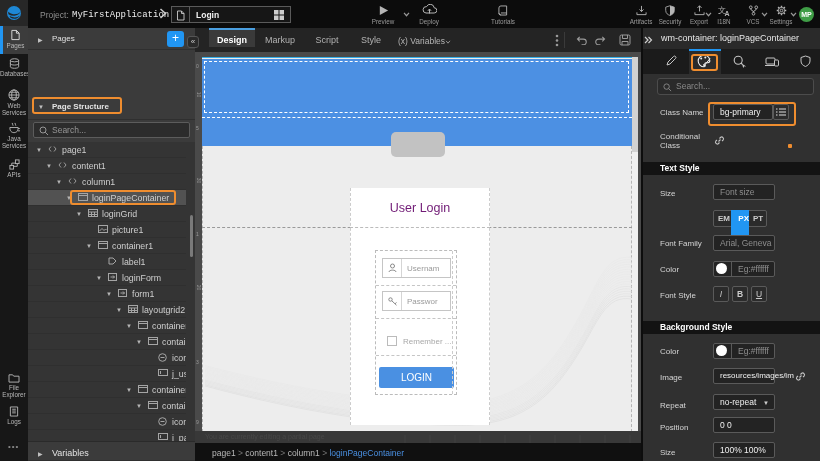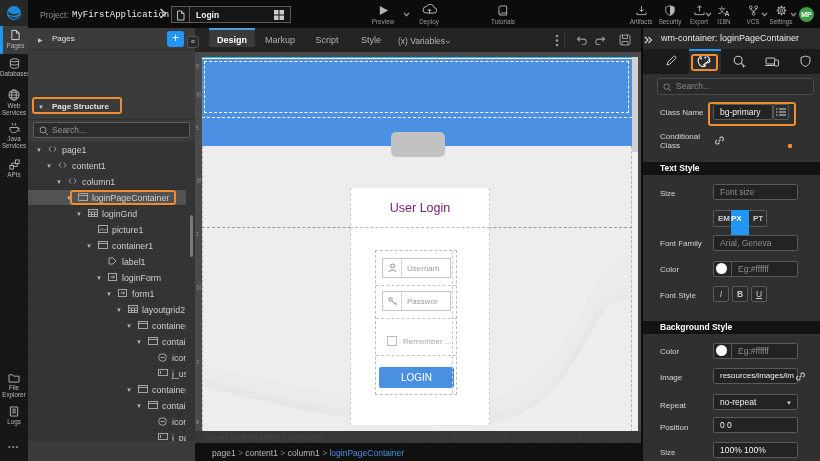--- a/index.html
+++ b/index.html
@@ -82,21 +82,21 @@
 #rightpanel { left:641px; top:28px; width:179px; height:433px; background:#303030; border-left:2px solid #0d0d0d; }
 #rphead { position:absolute; left:0; top:0; width:179px; height:21px; background:#2a2a2a;
   color:#e8e8e8; font-size:9px; line-height:21px; }
 #rptabs { position:absolute; left:0; top:21px; width:179px; height:25px; background:#1b1b1b; }
 .rptab { position:absolute; top:0; width:32px; height:25px; }
 .rptabactive { background:#2b2b2b; border-top:2px solid #2196f3; }
 #rporange { position:absolute; left:48px; top:5px; width:27px; height:17px; border:2px solid #ef8d2f; border-radius:3px; }
 #rpsearch { position:absolute; left:14px; top:50px; width:157px; height:17px; background:#2a2a2a;
   border:1px solid #4c4c4c; border-radius:3px; color:#8a8a8a; font-size:8.5px; line-height:15px; padding-left:18px; }
 .rplab { position:absolute; left:17px; color:#d5d5d5; font-size:8px; }
-.rpinput { position:absolute; left:70px; width:85px; height:16px; background:#232323; border:1px solid #5a5a5a;
+.rpinput { position:absolute; left:70px; width:62px; height:16px; background:#232323; border:1px solid #5a5a5a;
   border-radius:2px; color:#f0f0f0; font-size:8.5px; line-height:14px; padding-left:6px; }
 .rpph { color:#8e8e8e; }
 .rpsec { position:absolute; left:0; width:179px; height:13px; background:#131313; color:#fff;
   font-size:8.5px; font-weight:bold; padding-left:17px; line-height:13px; }
 .rpbtn { position:absolute; width:16px; height:16px; background:#2b2b2b; border:1px solid #5a5a5a;
   border-radius:2px; color:#ccc; font-size:8.5px; text-align:center; line-height:14px; }
 .swatch { position:absolute; width:11px; height:11px; border-radius:50%; background:#fff; z-index:2; }
 .swdiv { position:absolute; width:1px; height:16px; background:#5a5a5a; }
 </style>
 </head>
@@ -411,20 +411,24 @@
             </svg></span>
           <span class="tlab" style="left:144px">icon1</span>
         </div>
         <div class="trow" style="top:288px">
           <span class="tic" style="left:130px"><svg width="10" height="7" viewBox="0 0 10 7">
               <rect x="0.5" y="0.5" width="9" height="6" stroke="#a5a5a5" fill="none"></rect>
               <path d="M2.5 2 v3" stroke="#a5a5a5"></path>
             </svg></span>
           <span class="tlab" style="left:144px">j_password</span>
         </div>
+      </div>
+  <div class="lprow" id="varbar">
+        <span class="arr">▶</span>
+        <span class="lab">Variables</span>
       </div>
 </div>
 <div class="abs" id="lscroll"></div>
 <div class="abs" id="collbtn">«</div>
 
 <div class="abs" id="toolbar2">
   <div class="tab tabactive" style="left:14px;width:46px">Design</div>
   <div class="tab" style="left:60px;width:50px">Markup</div>
   <div class="tab" style="left:110px;width:44px">Script</div>
   <div class="tab" style="left:154px;width:44px">Style</div>
@@ -594,21 +598,21 @@
   <svg style="position:absolute;left:71px;top:107px" width="11" height="11" viewBox="0 0 11 11">
         <path d="M4.5 6.5 L6.5 4.5 M3 5 L1.8 6.2 a1.8 1.8 0 0 0 2.5 2.5 L5.5 7.5 M5.5 3.5 L6.7 2.3 a1.8 1.8 0 0 1 2.5 2.5 L8 6" stroke="#c5c5c5" stroke-width="1.1" fill="none"></path>
       </svg>
   <div style="position:absolute;left:145px;top:116px;width:4px;height:4px;background:#ef8d2f;border-radius:1px"></div>
 
   <div class="rpsec" style="top:134px">Text Style</div>
   <div class="rplab" style="top:161px">Size</div>
   <div class="rpinput rpph" style="top:156px">Font size</div>
   <div style="position:absolute;left:70px;top:182px;width:54px;height:17px;border:1px solid #5a5a5a;border-radius:2px;background:#2b2b2b"></div>
   <div style="position:absolute;left:70px;top:182px;width:22px;height:17px;color:#ccc;font-size:8px;font-weight:bold;text-align:center;line-height:17px">EM</div>
-  <div style="position:absolute;left:88px;top:182px;width:18px;height:31px;background:#2196f3;color:#fff;font-size:8px;font-weight:bold;text-align:left;line-height:17px">PX</div>
+  <div style="position:absolute;left:88px;top:182px;width:18px;height:31px;background:#2196f3;color:#fff;font-size:8px;font-weight:bold;text-align:right;line-height:17px">PX</div>
   <div style="position:absolute;left:106px;top:182px;width:18px;height:17px;color:#ccc;font-size:8px;font-weight:bold;text-align:center;line-height:17px">PT</div>
 
   <div class="rplab" style="top:211px">Font Family</div>
   <div class="rpinput rpph" style="top:207px">Arial, Geneva</div>
   <div class="rplab" style="top:237px">Color</div>
   <div class="rpinput rpph" style="top:233px;padding-left:24px">Eg:#ffffff</div>
   <div class="swatch" style="left:73px;top:235px"></div>
   <div class="swdiv" style="left:88px;top:233px"></div>
   <div class="rplab" style="top:263px">Font Style</div>
   <div class="rpbtn" style="left:70px;top:258px"><i>I</i></div>

